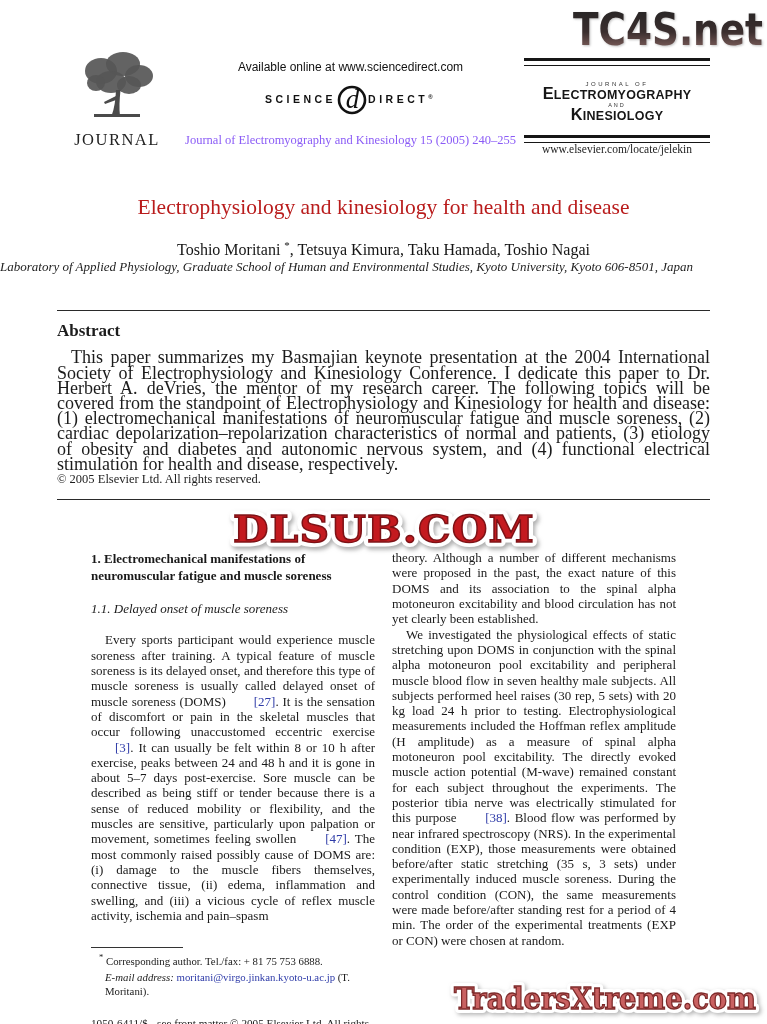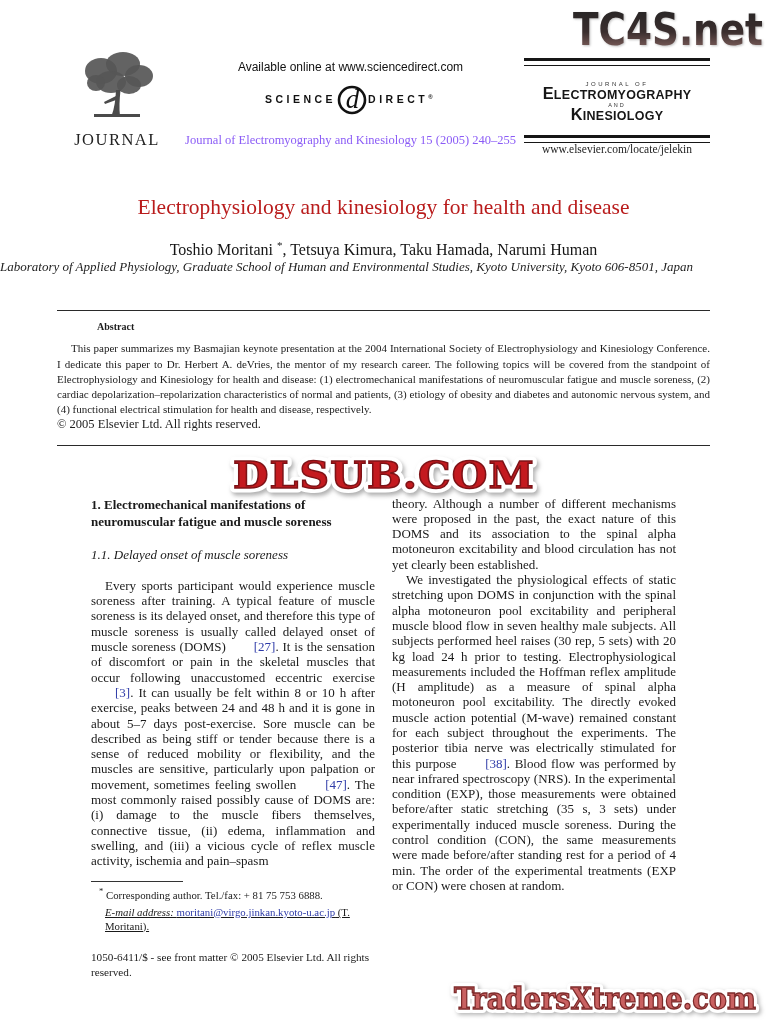--- a/index.html
+++ b/index.html
@@ -34,42 +34,42 @@
   .sup-ast{vertical-align:super;font-size:11px;}
   .affil{font-style:italic;font-size:13px;color:#222;}
 
   
   .rule{border:none;border-top:1.2px solid #2a2a2a;margin:0 57px;}
   .rule.r1{margin-top:35px;}
   .rule.r2{margin-top:12px;}
 
   
   .abstract{padding:0 57px;}
-  .abs-head{font-weight:bold;font-size:10px;margin-top:10px;margin-left:40px;}
-  .abs-body{font-size:11px;line-height:15.2px;text-align:justify;margin-top:9px;text-indent:14px;}
+  .abs-head{font-weight:bold;font-size:17px;margin-top:10px;}
+  .abs-body{font-size:18px;line-height:15.2px;text-align:justify;margin-top:9px;text-indent:14px;}
   .abs-copy{font-size:12.5px;line-height:15.2px;}
 
   
   .main-cols{position:relative;display:flex;gap:17px;padding:0 91px;margin-top:50px;}
   .col{width:318px;font-size:13px;line-height:15.3px;text-align:justify;color:#1a1a1a;}
   .sec-head{font-weight:bold;font-size:13px;line-height:17px;text-align:left;}
   .sub-head{font-style:italic;font-size:13px;margin-top:17px;text-align:left;}
   .para{margin-top:16px;text-indent:14px;}
   .para-cont{text-indent:0;}
   .para2{margin-top:0;text-indent:14px;}
   .cite{color:#2e3ba8;margin-left:24px;}
   .link{color:#2e3ba8;}
   .italic{font-style:italic;}
   .fn-star{vertical-align:super;font-size:8.5px;}
 
-  .footnote-block{margin-top:13px;}
+  .footnote-block{margin-top:24px;}
   .fn-rule{width:92px;border:none;border-top:1px solid #333;margin:0;}
   .fn{font-size:10.8px;line-height:13.8px;text-align:left;margin-top:3px;}
   .fn.first{padding-left:8px;}
-  .fn.second{padding-left:14px;text-decoration:underline;}
+  .fn.second{padding-left:14px;}
   .fineprint{font-size:11.2px;line-height:14.5px;text-align:left;margin-top:17px;}
 
   
   .wm{position:absolute;}
   .wm-top{top:2px;right:1px;filter:drop-shadow(1px 1px 1px rgba(120,120,120,.45));}
   .wm-mid{top:-49px;left:50%;transform:translateX(-50%);z-index:5;
           filter:drop-shadow(2px 3px 2px rgba(110,110,110,.55));}
   .wm-bot{bottom:3px;right:3px;filter:drop-shadow(2px 2px 2px rgba(110,110,110,.5));}
 </style>
 </head>
@@ -124,21 +124,21 @@
       <div class="jl-small">JOURNAL OF</div>
       <div class="jl-big">ELECTROMYOGRAPHY</div>
       <div class="jl-and">AND</div>
       <div class="jl-big">KINESIOLOGY</div>
       <div class="dbl-rule bottom"></div>
       <div class="jurl">www.elsevier.com/locate/jelekin</div>
     </div>
   </div>
 
   <div class="title">Electrophysiology and kinesiology for health and disease</div>
-  <div class="authors"><span>Toshio Moritani </span><span class="sup-ast">*</span><span>, Tetsuya Kimura, Taku Hamada, Narumi Human</span></div>
+  <div class="authors"><span>Toshio Moritani </span><span class="sup-ast">*</span><span>, Tetsuya Kimura, Taku Hamada, Toshio Nagai</span></div>
   <div class="affil">Laboratory of Applied Physiology, Graduate School of Human and Environmental Studies, Kyoto University, Kyoto 606-8501, Japan</div>
 
   <hr class="rule r1">
 
   <div class="abstract">
     <div class="abs-head">Abstract</div>
     <div class="abs-body">This paper summarizes my Basmajian keynote presentation at the 2004 International Society of Electrophysiology and Kinesiology Conference. I dedicate this paper to Dr. Herbert A. deVries, the mentor of my research career. The following topics will be covered from the standpoint of Electrophysiology and Kinesiology for health and disease: (1) electromechanical manifestations of neuromuscular fatigue and muscle soreness, (2) cardiac depolarization–repolarization characteristics of normal and patients, (3) etiology of obesity and diabetes and autonomic nervous system, and (4) functional electrical stimulation for health and disease, respectively.</div>
     <div class="abs-copy">© 2005 Elsevier Ltd. All rights reserved.</div>
   </div>
 

